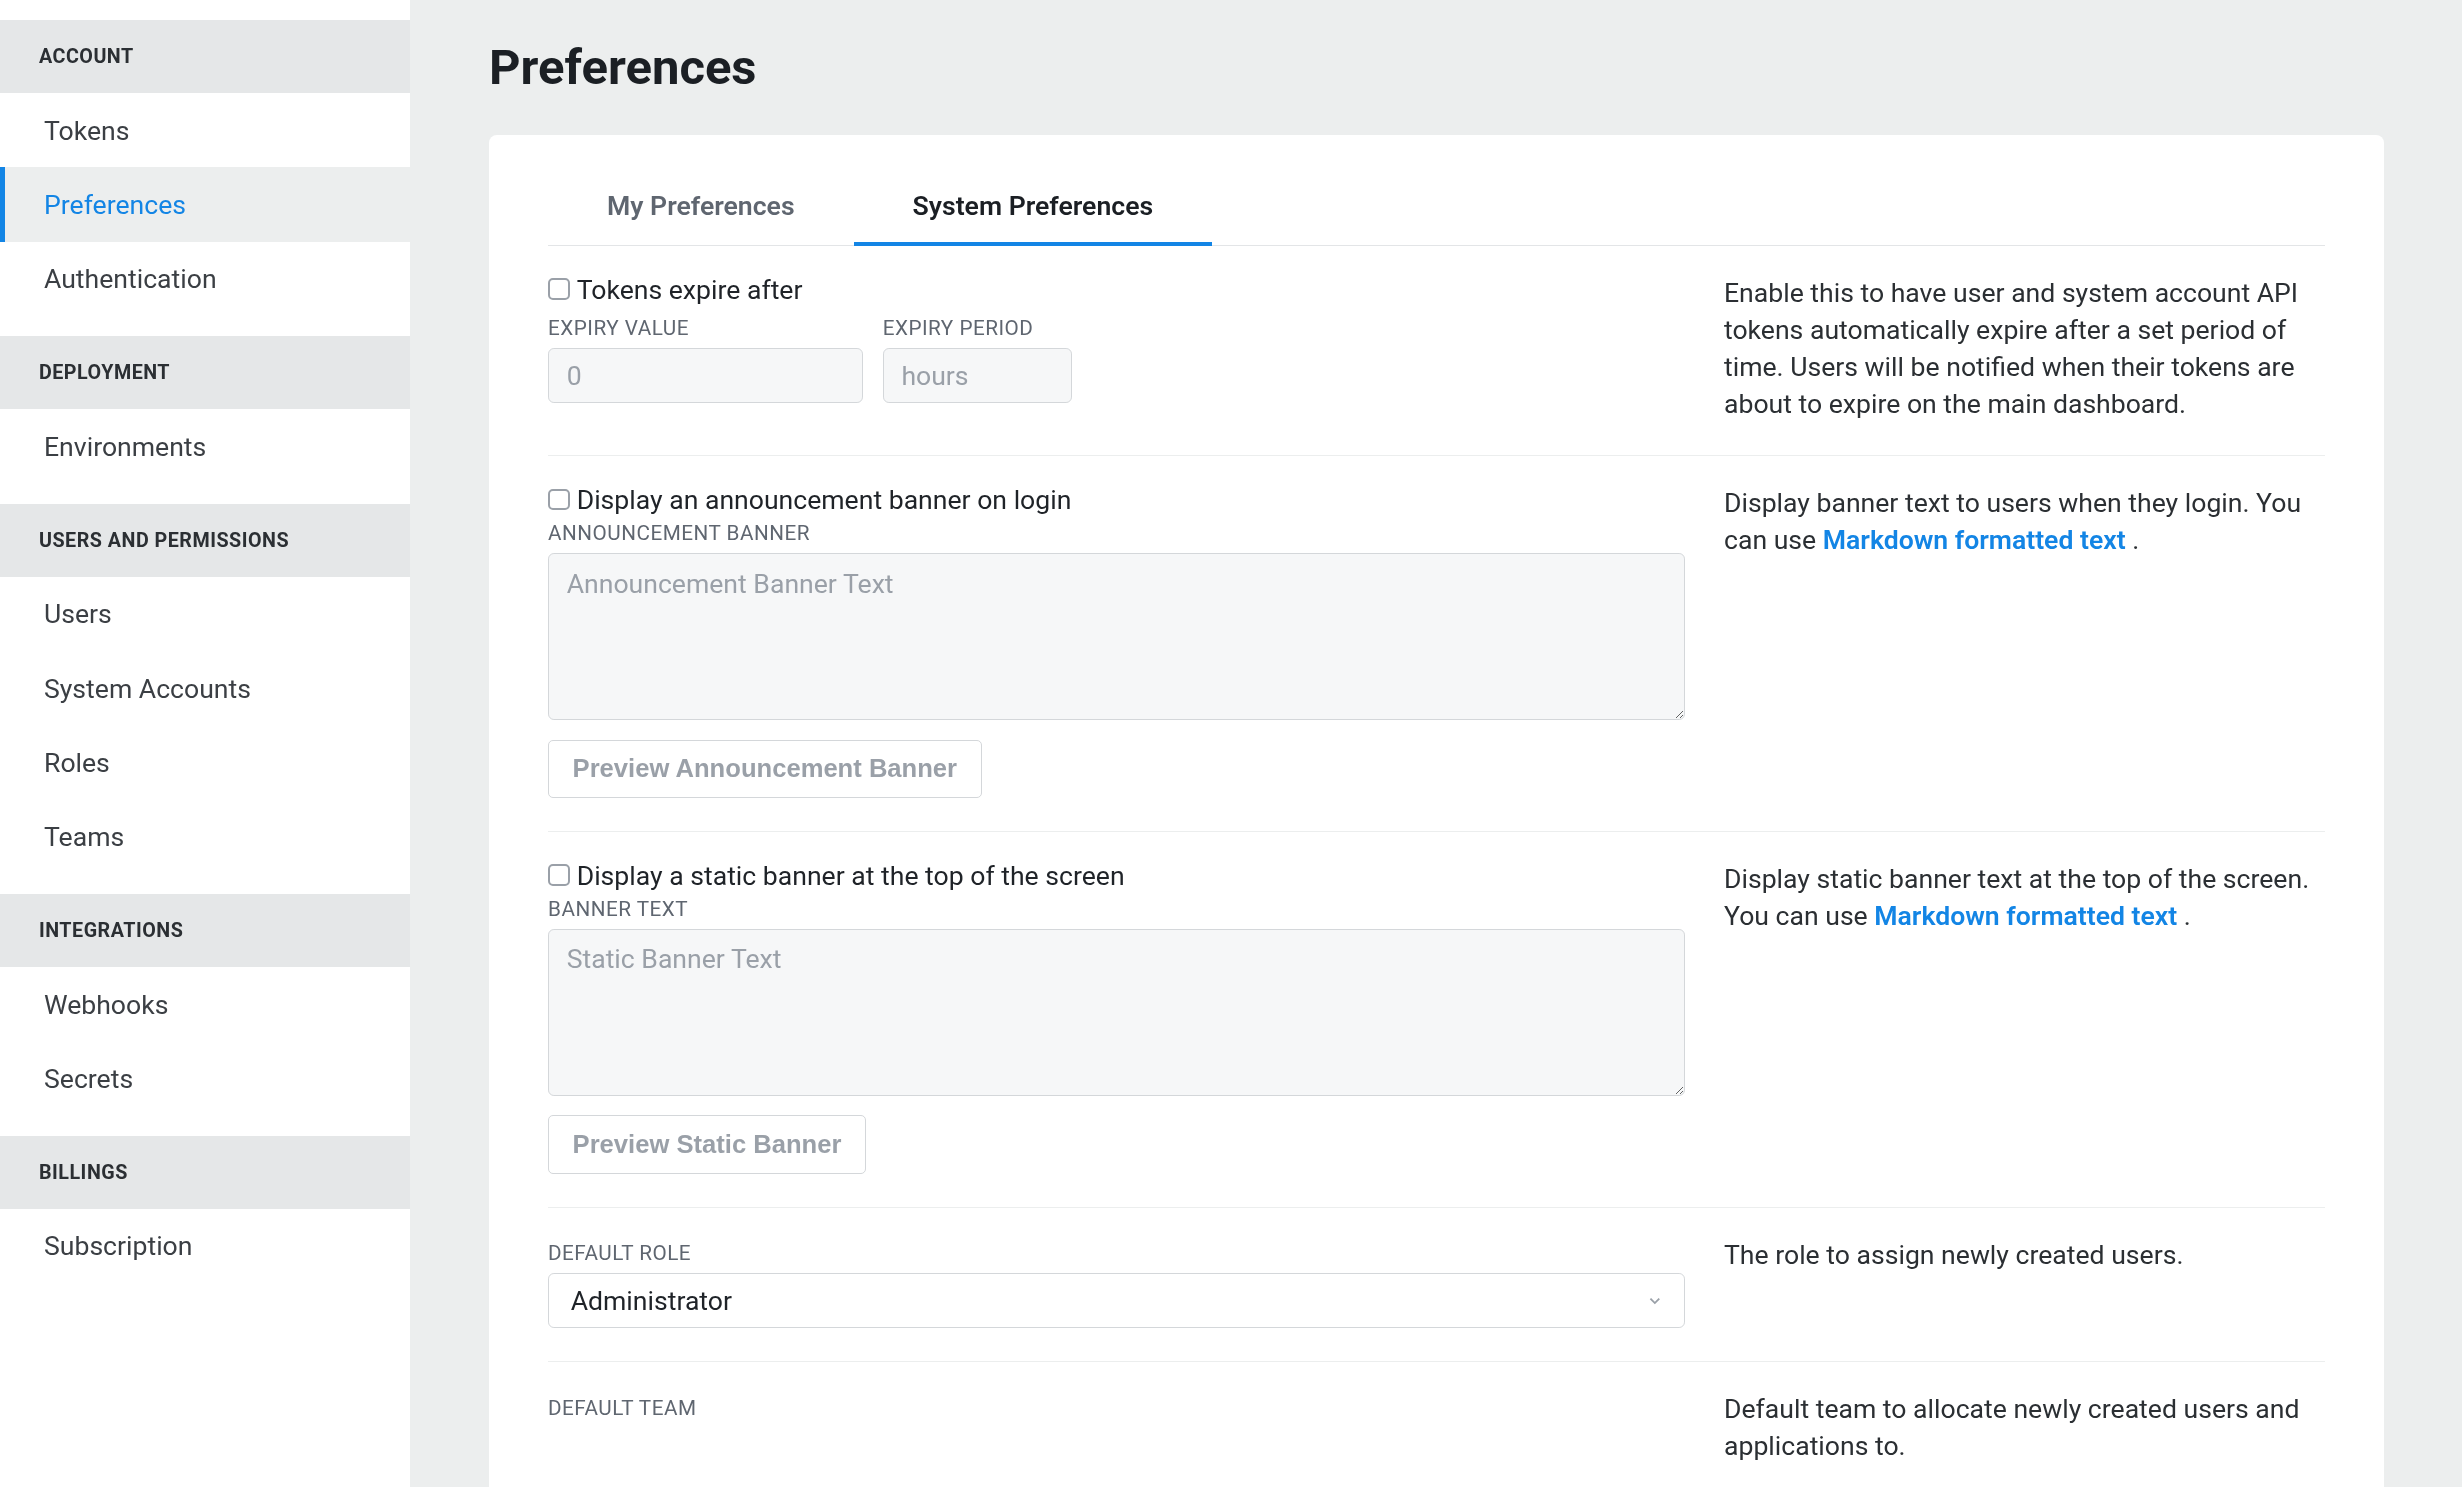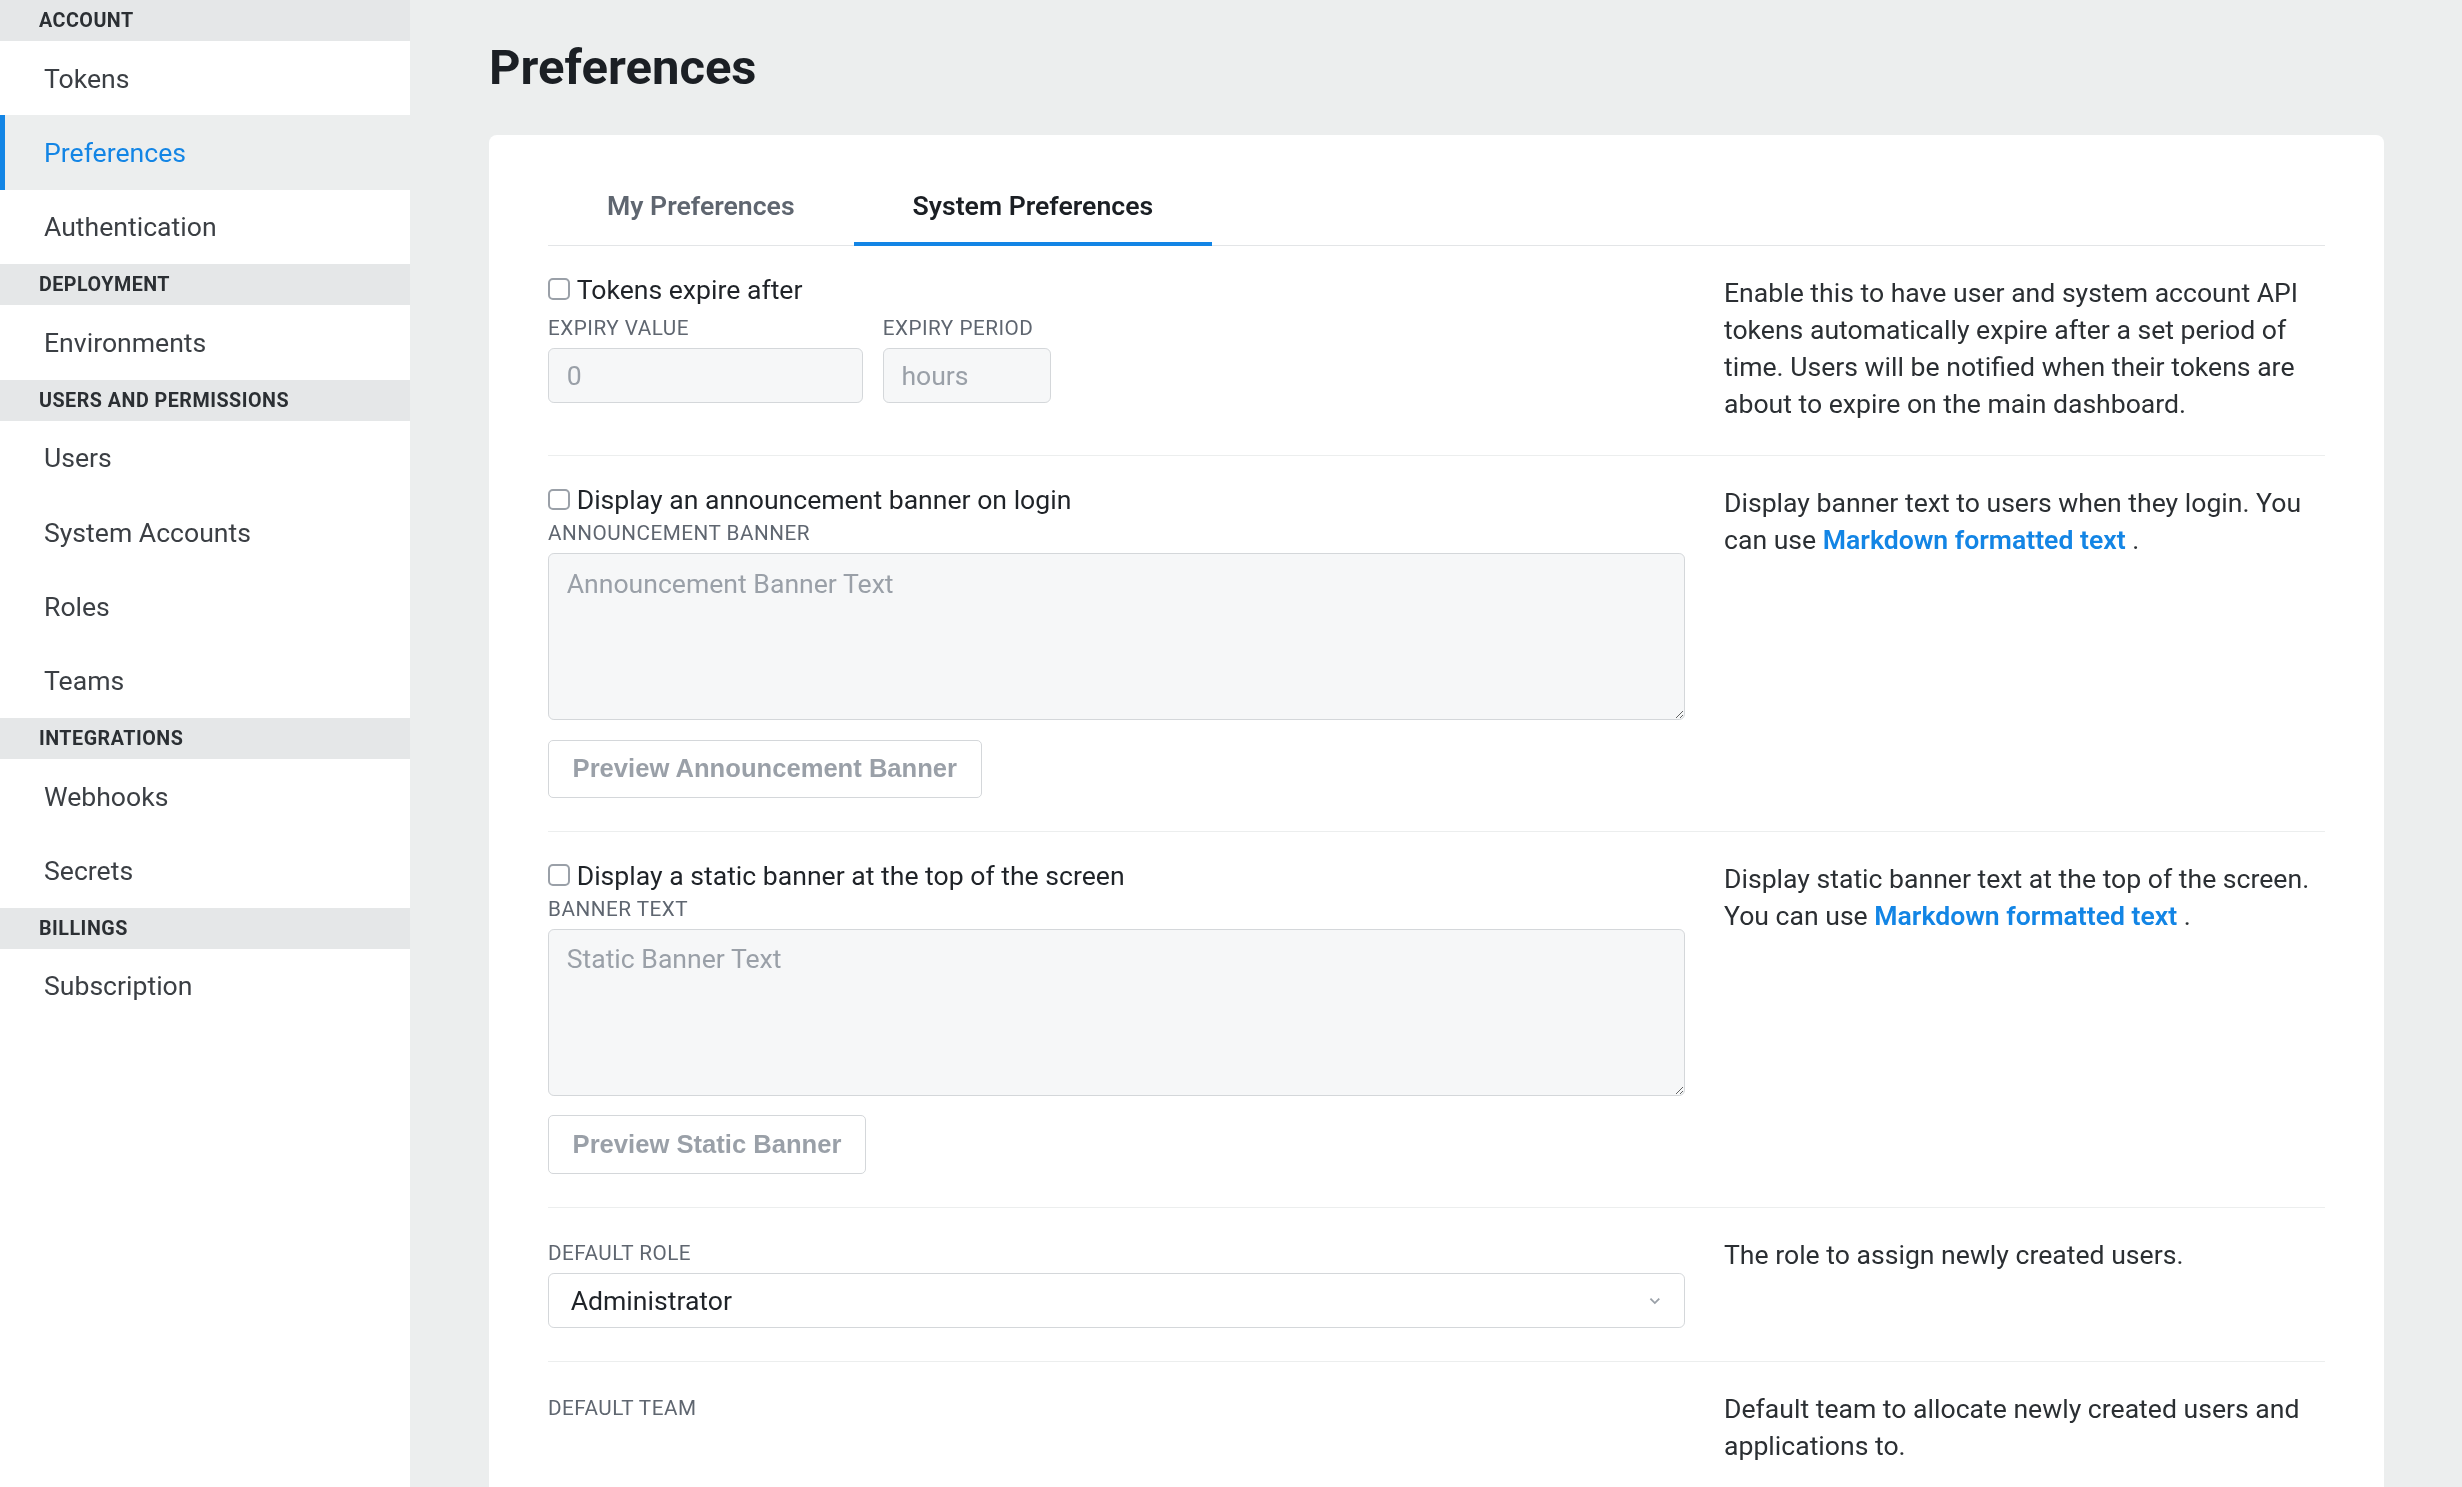--- a/index.html
+++ b/index.html
@@ -22,21 +22,22 @@
     background: #ffffff;
     height: 100%;
     overflow-y: auto;
   }
   .sidebar-section-header {
     background: #e5e7e8;
     font-size: 19.7px;
     font-weight: 700;
     letter-spacing: 0.5px;
     color: #2b2f33;
-    padding: 9px 39px;
+    padding: 25px 39px;
+    margin-top: 20px;
   }
   .sidebar-item {
     display: block;
     padding: 21.7px 39px;
     font-size: 26.6px;
     color: #3b3f44;
     background: #ffffff;
     border-left: 5.9px solid transparent;
     cursor: pointer;
   }
@@ -142,21 +143,21 @@
     font-family: inherit;
     color: #1f2328;
     background: #ffffff;
   }
   input[type=text]::placeholder, textarea::placeholder { color: #9aa0a8; }
   input[type=text] {
     height: 55px;
     padding: 0 17.7px;
   }
   input[type=text].small { width: 315px; }
-  input[type=text].smaller { width: 168px; }
+  input[type=text].smaller { width: 189px; }
   input.disabled, textarea.disabled { background: #f6f7f8; color:#9aa0a8; }
   textarea {
     width: 100%;
     height: 167px;
     padding: 13.8px 17.7px;
     resize: both;
   }
 
   .ghost-btn {
     display: inline-block;

